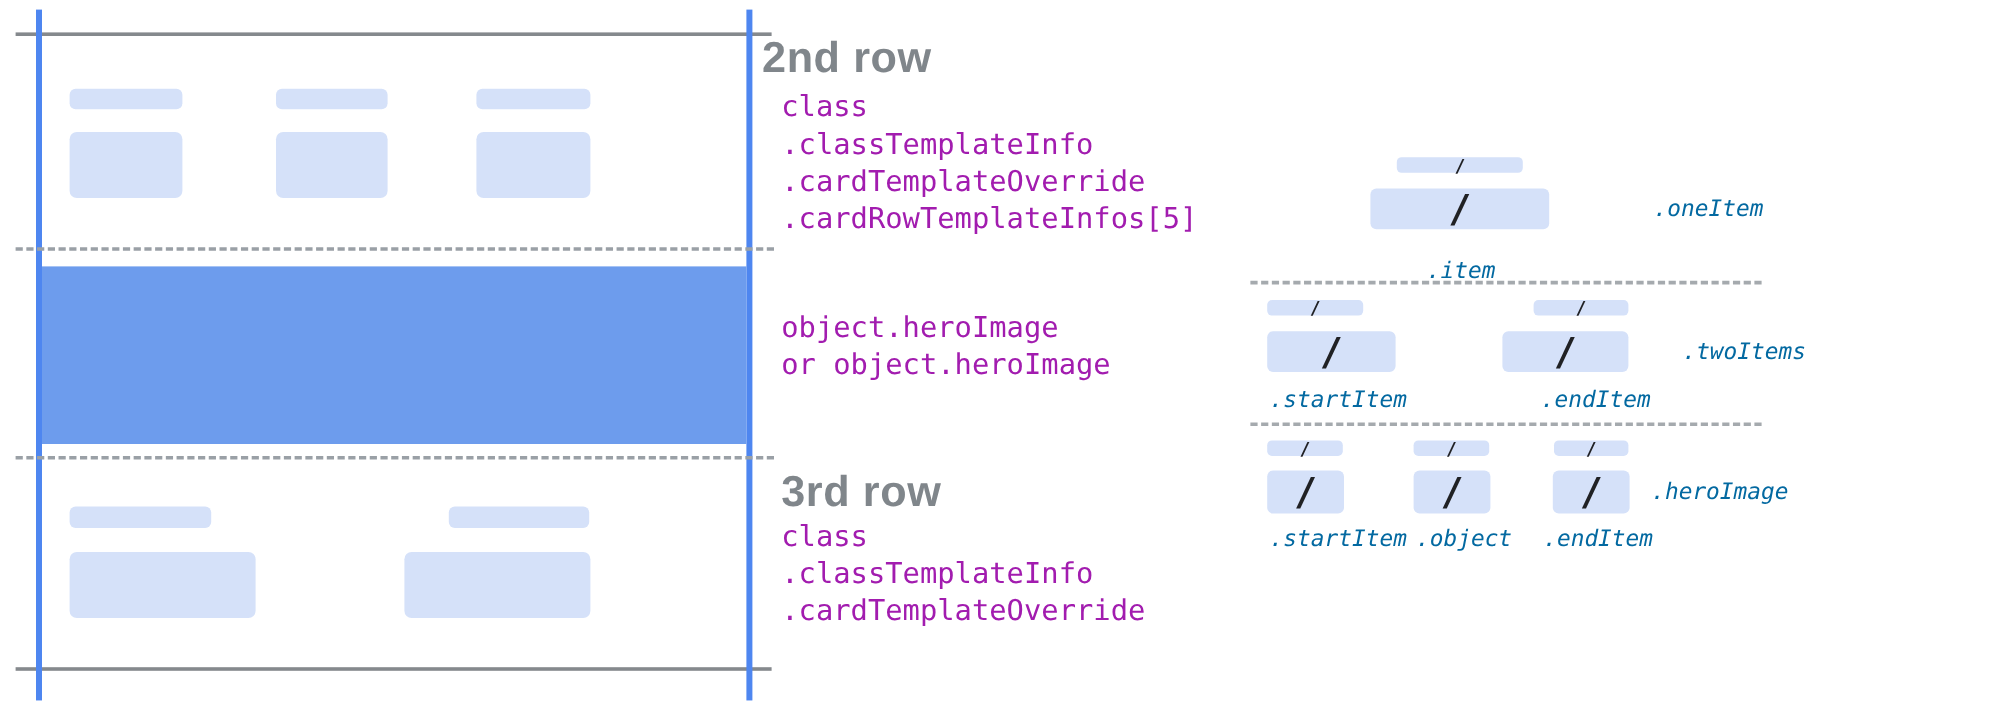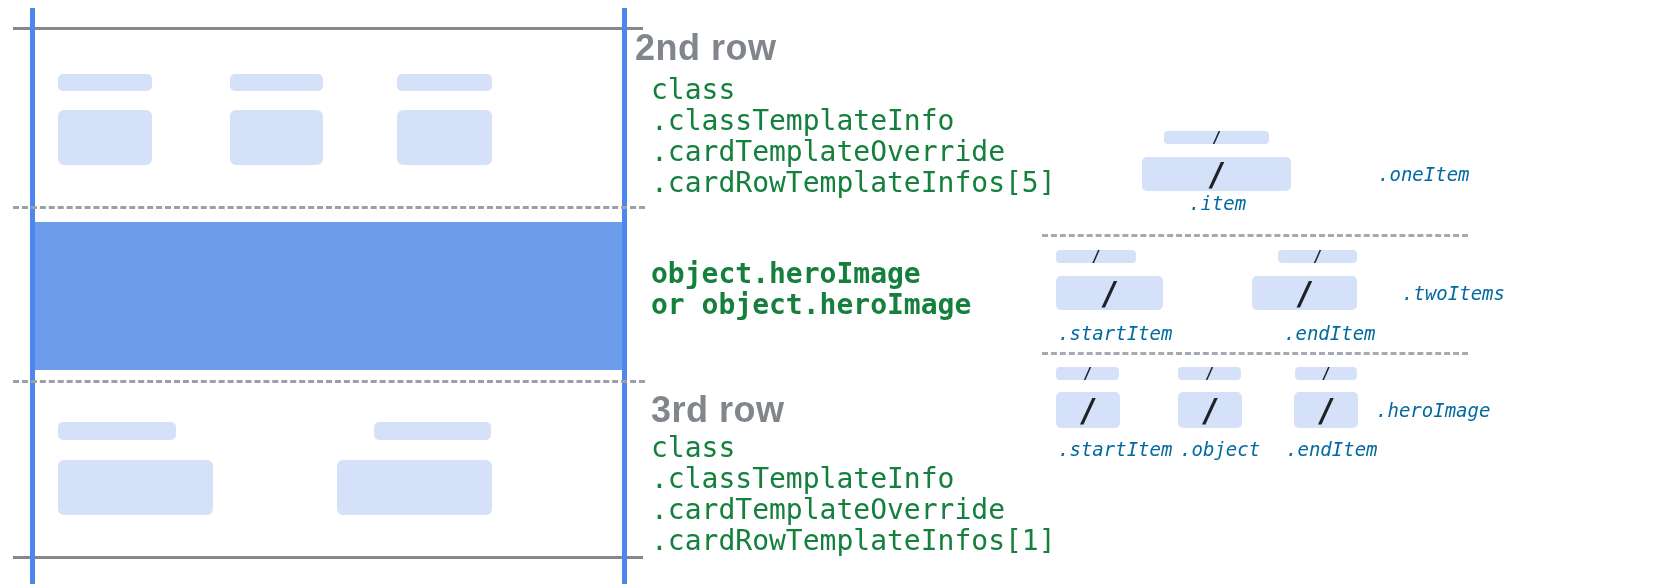--- a/index.html
+++ b/index.html
@@ -13,21 +13,21 @@
   .dash{border-top:3px dashed #9aa0a6;height:0;}
   .dash-fine{border-top:3px dashed #a5aaae;height:0;}
   .chip{background:#d5e1f9;border-radius:6px;}
   .chip.sm{border-radius:5px;}
   .hero{background:#6d9ced;}
   .bar{background:#d5e1f9;display:flex;align-items:center;justify-content:center;
        color:#202124;font-family:"DejaVu Sans Mono",monospace;}
   .bar.big{border-radius:5px;font-size:32px;font-weight:600;}
   .bar.small{border-radius:4px;font-size:15px;font-weight:600;}
   .heading{font-size:36px;font-weight:bold;color:#80868b;letter-spacing:0.5px;line-height:36px;}
-  .code{font-family:"DejaVu Sans Mono",monospace;font-size:28px;line-height:31px;color:#15803d;white-space:pre;}
+  .code{font-family:"DejaVu Sans Mono",monospace;font-size:24px;line-height:31px;color:#a21caf;white-space:pre;}
   .mlabel{font-family:"DejaVu Sans Mono",monospace;font-size:19px;line-height:22px;color:#0369a1;white-space:pre;font-style:italic;}
 </style>
 </head>
 <body>
 
 <div class="canvas">
 
   <div class="abs hline" style="left:13px;top:27px;width:630px;"></div>
   <div class="abs hline" style="left:13px;top:556px;width:630px;"></div>
   <div class="abs vline" style="left:30px;top:8px;height:576px;"></div>
@@ -50,41 +50,40 @@
   <div class="abs chip" style="left:337px;top:460px;width:155px;height:55px;"></div>
 
   <div class="abs heading" style="left:635px;top:30px;">2nd row</div>
   <div class="abs" style="left:651px;top:74px;">
     <div class="code">class</div>
     <div class="code">.classTemplateInfo</div>
     <div class="code">.cardTemplateOverride</div>
     <div class="code">.cardRowTemplateInfos[5]</div>
   </div>
 
-  <div class="abs" style="left:651px;top:258px;font-weight:bold;">
+  <div class="abs" style="left:651px;top:258px;">
     <div class="code">object.heroImage</div>
     <div class="code">or object.heroImage</div>
   </div>
 
   <div class="abs heading" style="left:651px;top:392px;">3rd row</div>
   <div class="abs" style="left:651px;top:432px;">
     <div class="code">class</div>
     <div class="code">.classTemplateInfo</div>
     <div class="code">.cardTemplateOverride</div>
-    <div class="code">.cardRowTemplateInfos[1]</div>
   </div>
 
   <div class="abs bar small" style="left:1164px;top:131px;width:105px;height:13px;">
       <span>/</span>
     </div>
   <div class="abs bar big" style="left:1142px;top:157px;width:149px;height:34px;">
       <span>/</span>
     </div>
   <div class="abs mlabel" style="left:1378px;top:163px;">.oneItem</div>
-  <div class="abs mlabel" style="left:1189px;top:192px;">.item</div>
+  <div class="abs mlabel" style="left:1189px;top:215px;">.item</div>
 
   <div class="abs dash-fine" style="left:1042px;top:234px;width:426px;"></div>
 
   <div class="abs bar small" style="left:1056px;top:250px;width:80px;height:13px;">
       <span>/</span>
     </div>
   <div class="abs bar big" style="left:1056px;top:276px;width:107px;height:34px;">
       <span>/</span>
     </div>
   <div class="abs bar small" style="left:1278px;top:250px;width:79px;height:13px;">

